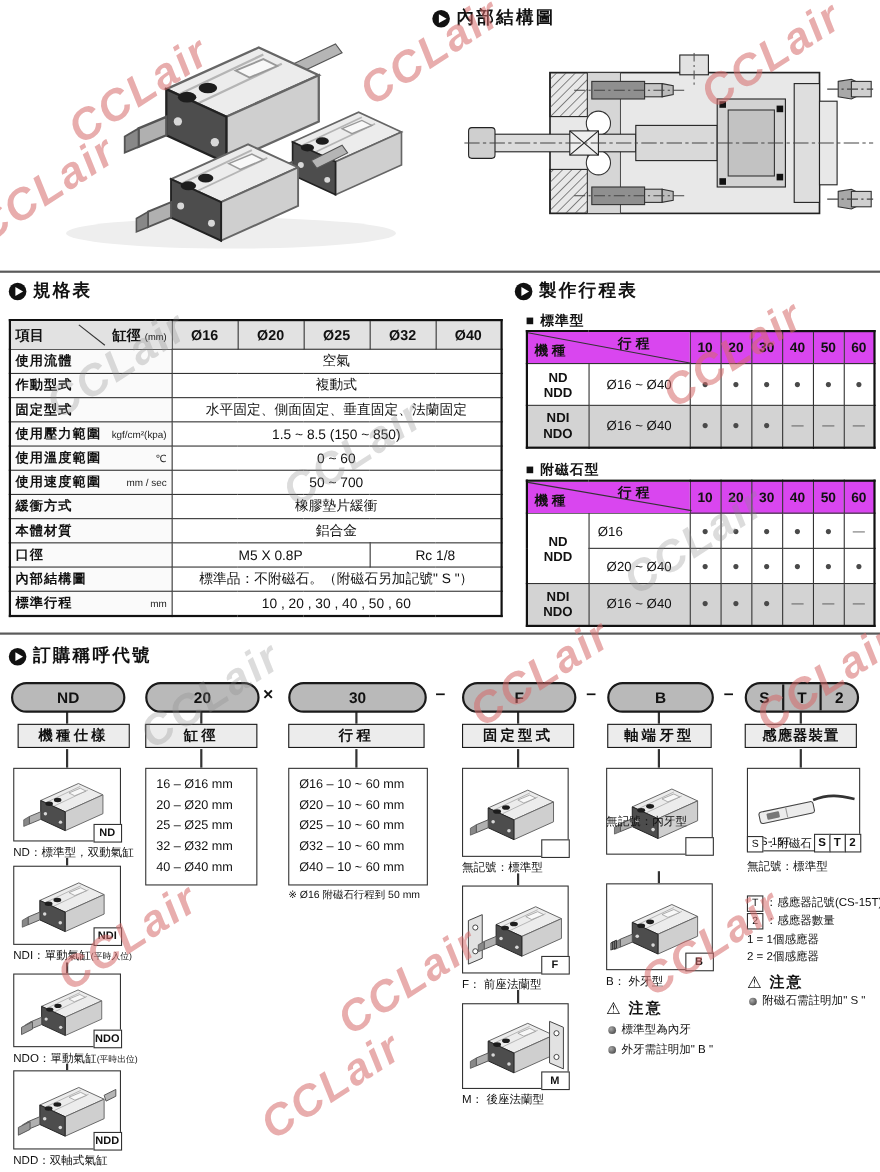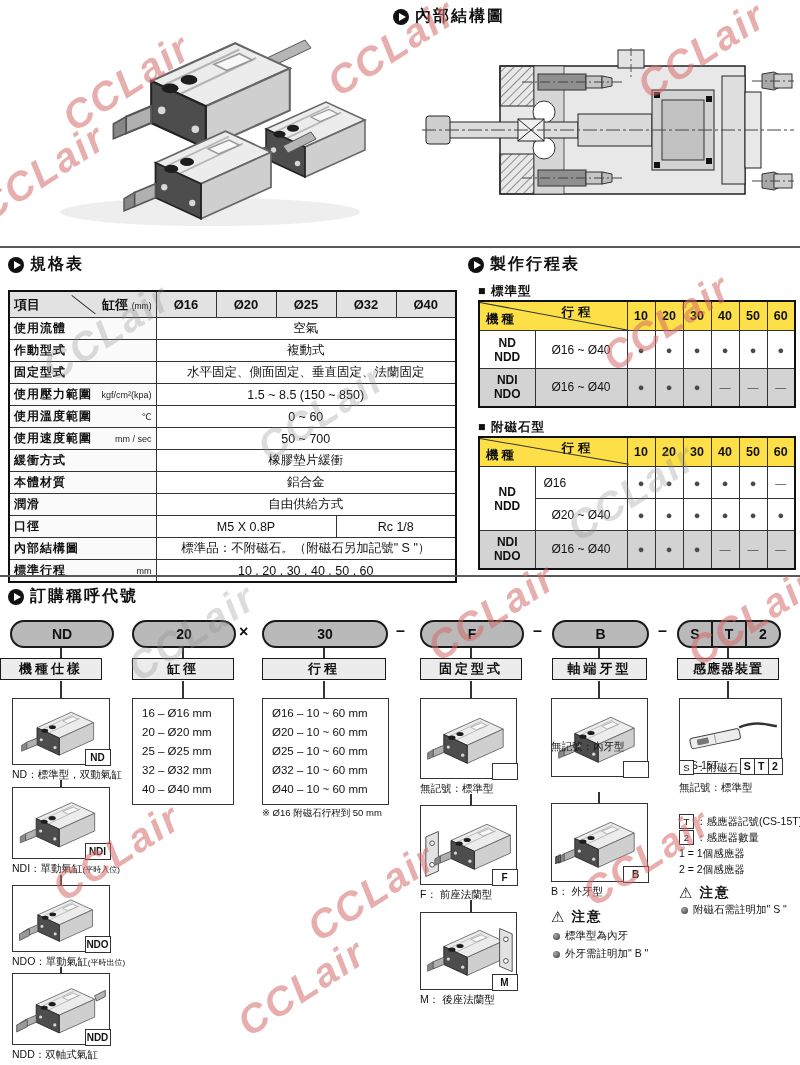--- a/index.html
+++ b/index.html
@@ -27,21 +27,21 @@
   .spec .lbl .unit{float:right;font-weight:normal;font-size:9px;letter-spacing:0;color:#222;margin-top:4px;}
   .spec thead th{background:#e2e2e2;height:25px;font-size:13px;}
   .spec .headlbl{position:relative;text-align:left;}
   .spec .headlbl .diag{position:absolute;left:62px;top:3px;width:30px;border-top:1.2px solid #333;
       transform-origin:0 0;transform:rotate(38deg);}
   .spec .headlbl .bore{position:absolute;right:4px;top:4px;}
   .spec .headlbl .mm{font-size:8.5px;font-weight:normal;}
   
   .stroke{width:317px;table-layout:fixed;border:2px solid #111;font-size:12px;}
   .stroke td,.stroke th{border:1px solid #333;padding:0;text-align:center;}
-  .stroke thead th{background:#fde047;height:28px;font-size:12.5px;}
+  .stroke thead th{background:#d946ef;height:28px;font-size:12.5px;}
   .stroke .dhead{position:relative;}
   .stroke .dhead .m{position:absolute;left:6px;bottom:2px;font-weight:bold;letter-spacing:3px;}
   .stroke .dhead .s{position:absolute;right:32px;top:2px;font-weight:bold;letter-spacing:4px;}
   .stroke .dhead .diag{position:absolute;left:0;top:0;width:151px;border-top:1.2px solid #333;
       transform-origin:0 0;transform:rotate(10.6deg);}
   .stroke .model{font-weight:bold;font-size:12px;line-height:14px;}
   .stroke .bore{font-size:12px;}
   .stroke .mark{font-size:11px;color:#4a4a4a;}
   .stroke .shade{background:#d3d3d3;}
   
@@ -232,24 +232,20 @@
         </tr>
       <tr>
           <td class="lbl"><span>緩衝方式</span></td>
           <td colspan="5">橡膠墊片緩衝</td>
         </tr>
       <tr>
           <td class="lbl"><span>本體材質</span></td>
           <td colspan="5">鋁合金</td>
         </tr>
       <tr>
-          <td class="lbl"><span>潤滑</span></td>
-          <td colspan="5">自由供給方式</td>
-        </tr>
-      <tr>
           <td class="lbl"><span>口徑</span></td>
           <td colspan="3">M5 X 0.8P</td>
           <td colspan="2">Rc 1/8</td>
         </tr>
       <tr>
           <td class="lbl"><span>內部結構圖</span></td>
           <td colspan="5">標準品：不附磁石。（附磁石另加記號" S "）</td>
         </tr>
       <tr>
           <td class="lbl"><span>標準行程</span><span class="unit">mm</span></td>
@@ -409,21 +405,21 @@
     <span>2</span>
   </div>
 
   <div class="vline" style="left:60px;top:646px;height:12px"></div>
   <div class="vline" style="left:182px;top:646px;height:12px"></div>
   <div class="vline" style="left:323px;top:646px;height:12px"></div>
   <div class="vline" style="left:470px;top:646px;height:12px"></div>
   <div class="vline" style="left:598px;top:646px;height:12px"></div>
   <div class="vline" style="left:727px;top:646px;height:12px"></div>
 
-  <div class="lblbox" style="left:0;top:658px;width:100px">機種仕樣</div>
+  <div class="lblbox" style="left:16px;top:658px;width:100px">機種仕樣</div>
   <div class="lblbox" style="left:132px;top:658px;width:100px">缸徑</div>
   <div class="lblbox" style="left:262px;top:658px;width:122px">行程</div>
   <div class="lblbox" style="left:420px;top:658px;width:100px">固定型式</div>
   <div class="lblbox" style="left:552px;top:658px;width:93px">軸端牙型</div>
   <div class="lblbox" style="left:677px;top:658px;width:100px;letter-spacing:1px">感應器裝置</div>
 
   <div class="vline" style="left:60px;top:681px;height:17px"></div>
   <div class="vline" style="left:182px;top:681px;height:17px"></div>
   <div class="vline" style="left:323px;top:681px;height:17px"></div>
   <div class="vline" style="left:470px;top:681px;height:17px"></div>

